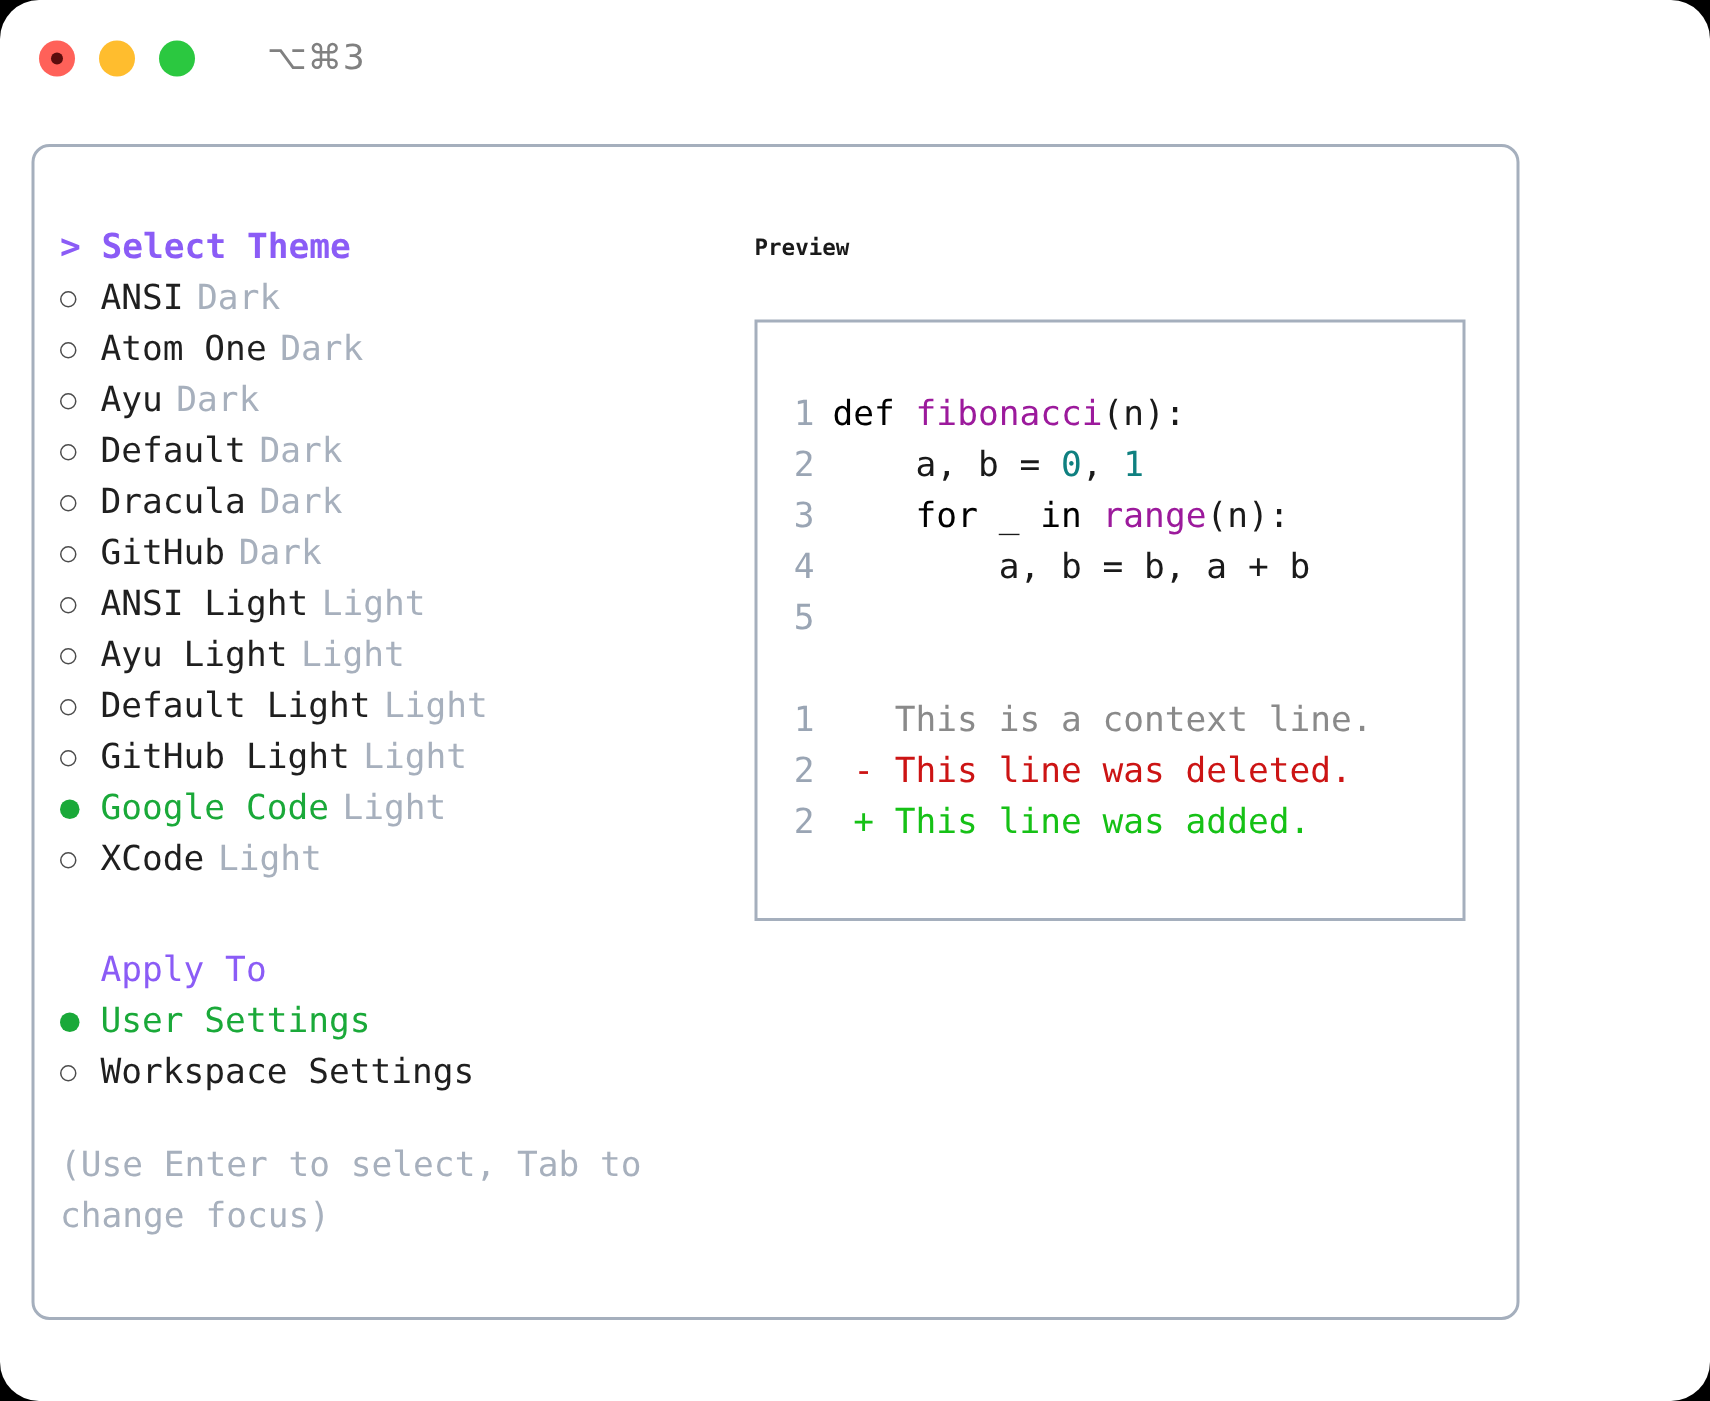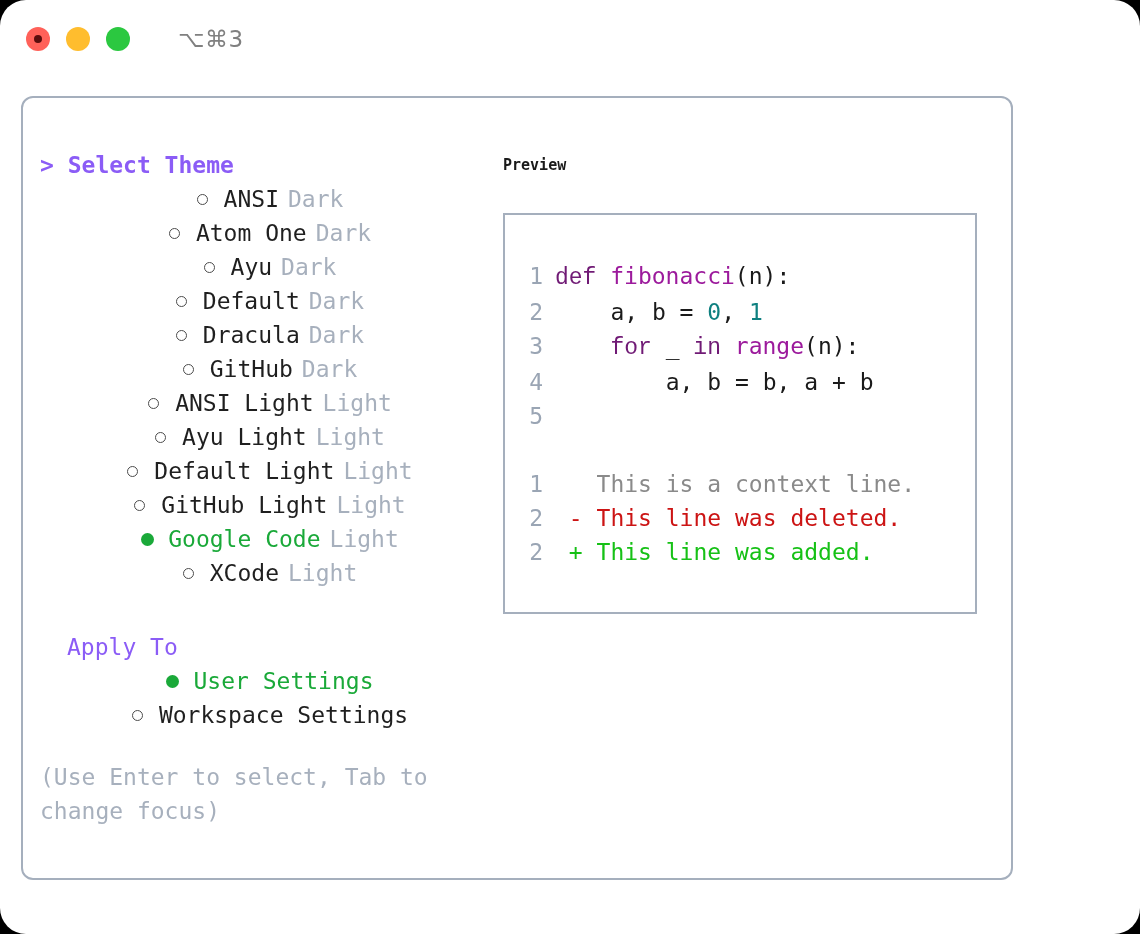--- a/index.html
+++ b/index.html
@@ -103,21 +103,20 @@
   .section-header.plain {
     font-weight: normal;
   }
 
   .opt-row {
     display: flex;
     align-items: baseline;
     line-height: 34px;
     font-size: 23px;
     white-space: pre;
-    justify-content: center;
   }
   .bullet {
     width: 27px;
     flex: 0 0 27px;
     display: flex;
     align-items: center;
     justify-content: flex-start;
     align-self: center;
     height: 34px;
   }
@@ -189,21 +188,21 @@
   }
   .ln {
     color: #9aa5b4;
     width: 26px;
     flex: 0 0 26px;
     text-align: right;
     margin-right: 12px;
   }
   .code-body { white-space: pre; }
 
-  .tok-kw     { color: #701a75; font-family: Liberation Mono, monospace; }
+  .tok-kw     { color: #000000; }
   .tok-fn     { color: #9c1a9c; }
   .tok-num    { color: #0f8080; }
   .tok-plain  { color: #1a1a1a; }
 
   .blank-line { height: 34px; }
 
   .diff-ctx  { color: #8a8a8a; text-align: center; }
   .diff-del  { color: #cc1414; }
   .diff-add  { color: #16c116; }
 </style>

